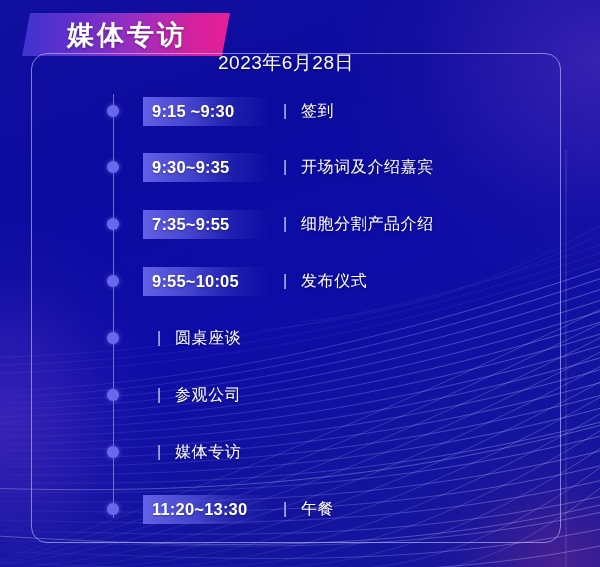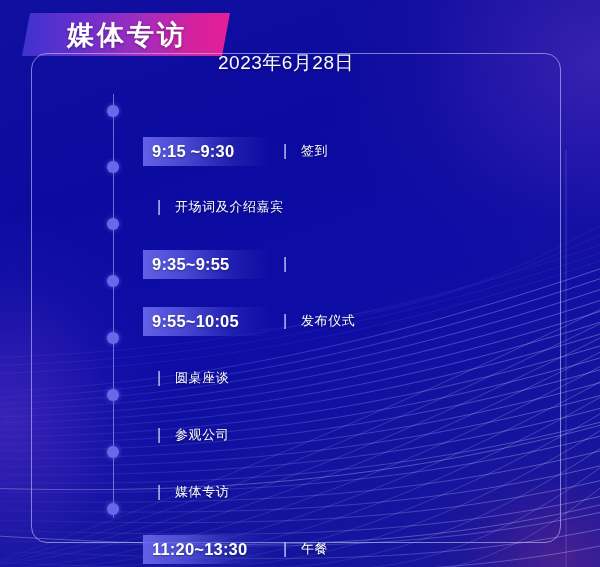--- a/index.html
+++ b/index.html
@@ -64,42 +64,42 @@
   }
   .tl-dot {
     position:absolute; left:107px;
     width:12px; height:12px;
     border-radius:50%;
     background:#6a68ea;
     box-shadow:0 0 5px rgba(110,108,240,0.75);
   }
 
   
-  .row { position:absolute; left:143px; height:30px; display:flex; align-items:center;margin-top:40px; }
+  .row { position:absolute; left:143px; height:30px; display:flex; align-items:center; }
   .time-box {
     width:126px; height:29px;
     display:flex; align-items:center;
     padding-left:9px;
     background:linear-gradient(90deg, rgba(106,104,235,0.92) 0%, rgba(92,92,226,0.72) 35%, rgba(62,64,196,0.34) 72%, rgba(40,42,170,0.02) 100%);
   }
   .time-text {
     color:#ffffff;
     font-size:16.5px;
     font-weight:bold;
     letter-spacing:0.2px;
     white-space:nowrap;
     text-shadow:0 1px 2px rgba(0,0,0,0.35);
   }
   .sep {
     width:32px; text-align:center;
     color:#c9cdf3; font-size:16px; font-weight:300;
   }
   .topic {
     color:#ffffff;
-    font-size:13px;
+    font-size:16px;
     letter-spacing:0.6px;
     white-space:nowrap;
     text-shadow:0 1px 3px rgba(0,0,0,0.4);
   }
 </style>
 </head>
 <body>
 
 <div id="poster">
 
@@ -200,29 +200,33 @@
 
   <div class="row" style="top:96px">
     <div class="time-box">
       <span class="time-text">9:15 ~9:30</span>
     </div>
     <span class="sep">|</span>
     <span class="topic">签到</span>
   </div>
 
   <div class="row" style="top:152px">
+    <div class="time-box">
+      <span class="time-text">9:30~9:35</span>
+    </div>
     <span class="sep">|</span>
     <span class="topic">开场词及介绍嘉宾</span>
   </div>
 
   <div class="row" style="top:209px">
     <div class="time-box">
-      <span class="time-text">9:35~9:55</span>
-    </div>
-    <span class="sep">|</span>
+      <span class="time-text">7:35~9:55</span>
+    </div>
+    <span class="sep">|</span>
+    <span class="topic">细胞分割产品介绍</span>
   </div>
 
   <div class="row" style="top:266px">
     <div class="time-box">
       <span class="time-text">9:55~10:05</span>
     </div>
     <span class="sep">|</span>
     <span class="topic">发布仪式</span>
   </div>
 

